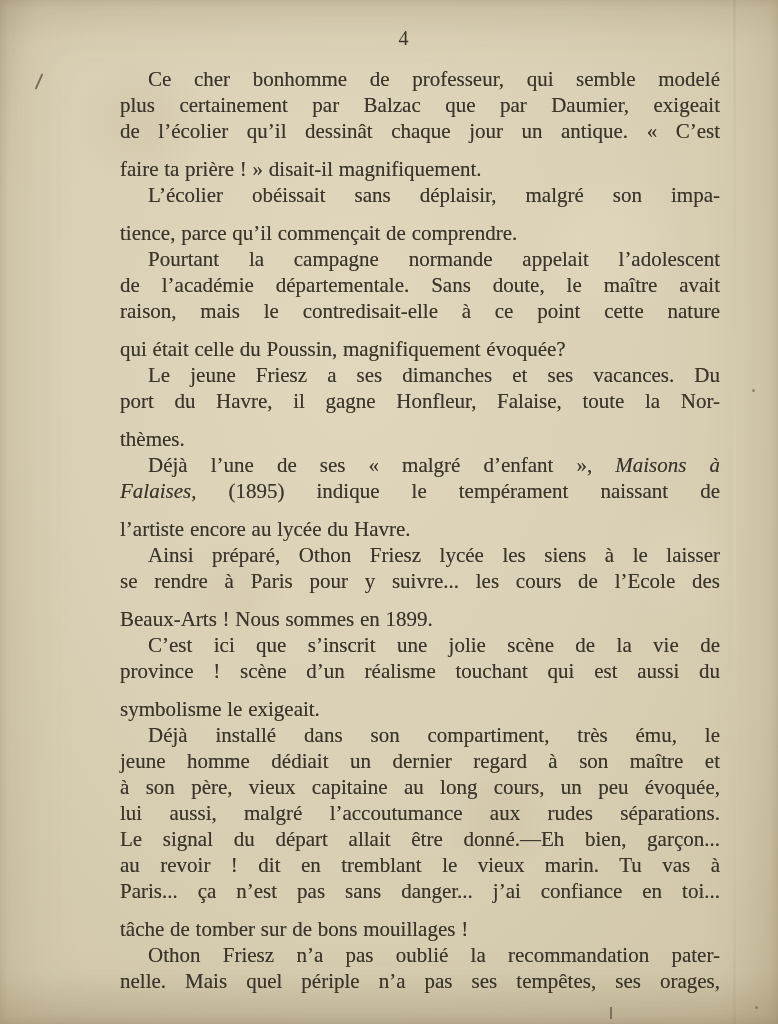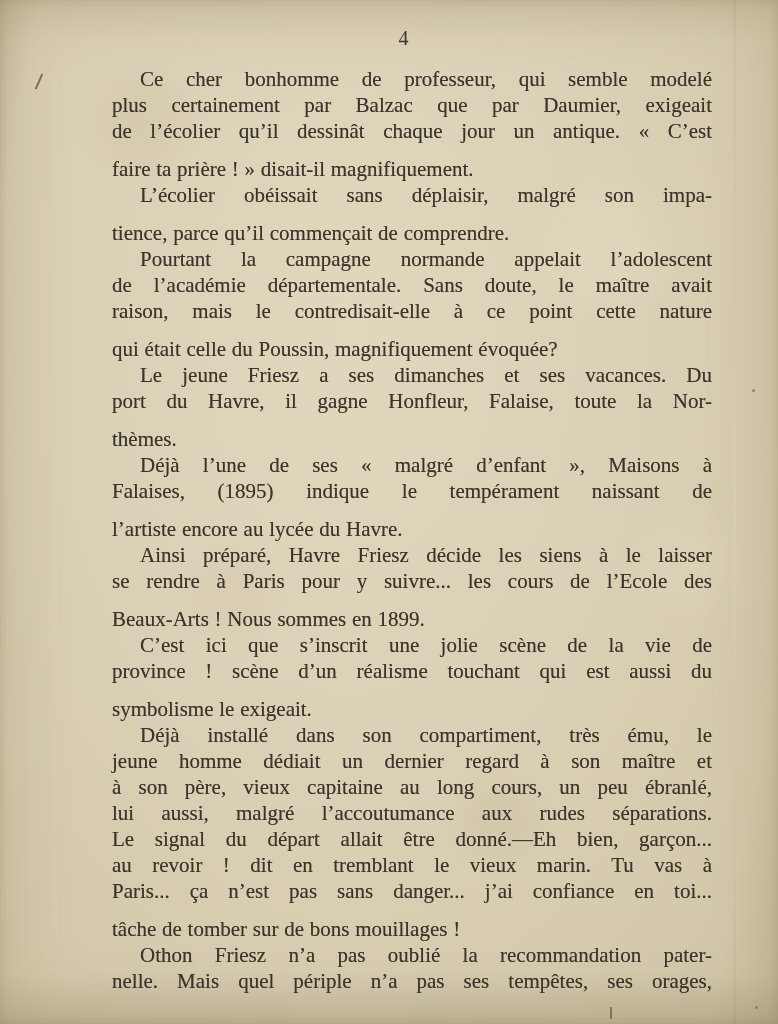--- a/index.html
+++ b/index.html
@@ -38,36 +38,36 @@
     top: 27px;
     left: 104px;
     width: 600px;
     text-align: center;
     font-size: 20px;
     letter-spacing: 1px;
   }
   .text-block {
     position: absolute;
     top: 66px;
-    left: 112px;
+    left: 120px;
     width: 600px;
     font-size: 21px;
     line-height: 26px;
     text-shadow: 0 0 0.5px rgba(58, 53, 43, 0.55);
   }
   .paragraph { margin: 0; }
   .line {
     text-align: justify;
     text-align-last: justify;
     white-space: normal;
     word-spacing: 0.5px;
   }
   .line.indent { text-indent: 28px; }
   .line.last { text-align-last: left; margin-top: 12px; }
-  .italic { }
+  .italic { font-style: italic; }
 
   
   .pen-mark {
     position: absolute;
     left: 38px;
     top: 73px;
     width: 2px;
     height: 17px;
     background: rgba(75, 62, 45, 0.65);
     transform: rotate(24deg);
@@ -142,33 +142,33 @@
         <div class="line indent"><span>Le jeune Friesz a ses dimanches et ses vacances. Du</span></div>
         <div class="line"><span>port du Havre, il gagne Honfleur, Falaise, toute la Nor-</span></div>
         <div class="line last"><span>thèmes.</span></div>
       </div>
       <div class="paragraph">
         <div class="line indent"><span>Déjà l’une de ses « malgré d’enfant », </span><span class="italic">Maisons à</span></div>
         <div class="line"><span class="italic">Falaises,</span><span> (1895) indique le tempérament naissant de</span></div>
         <div class="line last"><span>l’artiste encore au lycée du Havre.</span></div>
       </div>
       <div class="paragraph">
-        <div class="line indent"><span>Ainsi préparé, Havre Friesz décide les siens à le laisser</span></div>
+        <div class="line indent"><span>Ainsi préparé, Othon Friesz lycée les siens à le laisser</span></div>
         <div class="line"><span>se rendre à Paris pour y suivre... les cours de l’Ecole des</span></div>
         <div class="line last"><span>Beaux-Arts ! Nous sommes en 1899.</span></div>
       </div>
       <div class="paragraph">
         <div class="line indent"><span>C’est ici que s’inscrit une jolie scène de la vie de</span></div>
         <div class="line"><span>province ! scène d’un réalisme touchant qui est aussi du</span></div>
         <div class="line last"><span>symbolisme le exigeait.</span></div>
       </div>
       <div class="paragraph">
         <div class="line indent"><span>Déjà installé dans son compartiment, très ému, le</span></div>
         <div class="line"><span>jeune homme dédiait un dernier regard à son maître et</span></div>
-        <div class="line"><span>à son père, vieux capitaine au long cours, un peu ébranlé,</span></div>
+        <div class="line"><span>à son père, vieux capitaine au long cours, un peu évoquée,</span></div>
         <div class="line"><span>lui aussi, malgré l’accoutumance aux rudes séparations.</span></div>
         <div class="line"><span>Le signal du départ allait être donné.—Eh bien, garçon...</span></div>
         <div class="line"><span>au revoir ! dit en tremblant le vieux marin. Tu vas à</span></div>
         <div class="line"><span>Paris... ça n’est pas sans danger... j’ai confiance en toi...</span></div>
         <div class="line last"><span>tâche de tomber sur de bons mouillages !</span></div>
       </div>
       <div class="paragraph">
         <div class="line indent"><span>Othon Friesz n’a pas oublié la recommandation pater-</span></div>
         <div class="line"><span>nelle. Mais quel périple n’a pas ses tempêtes, ses orages,</span></div>
       </div>

